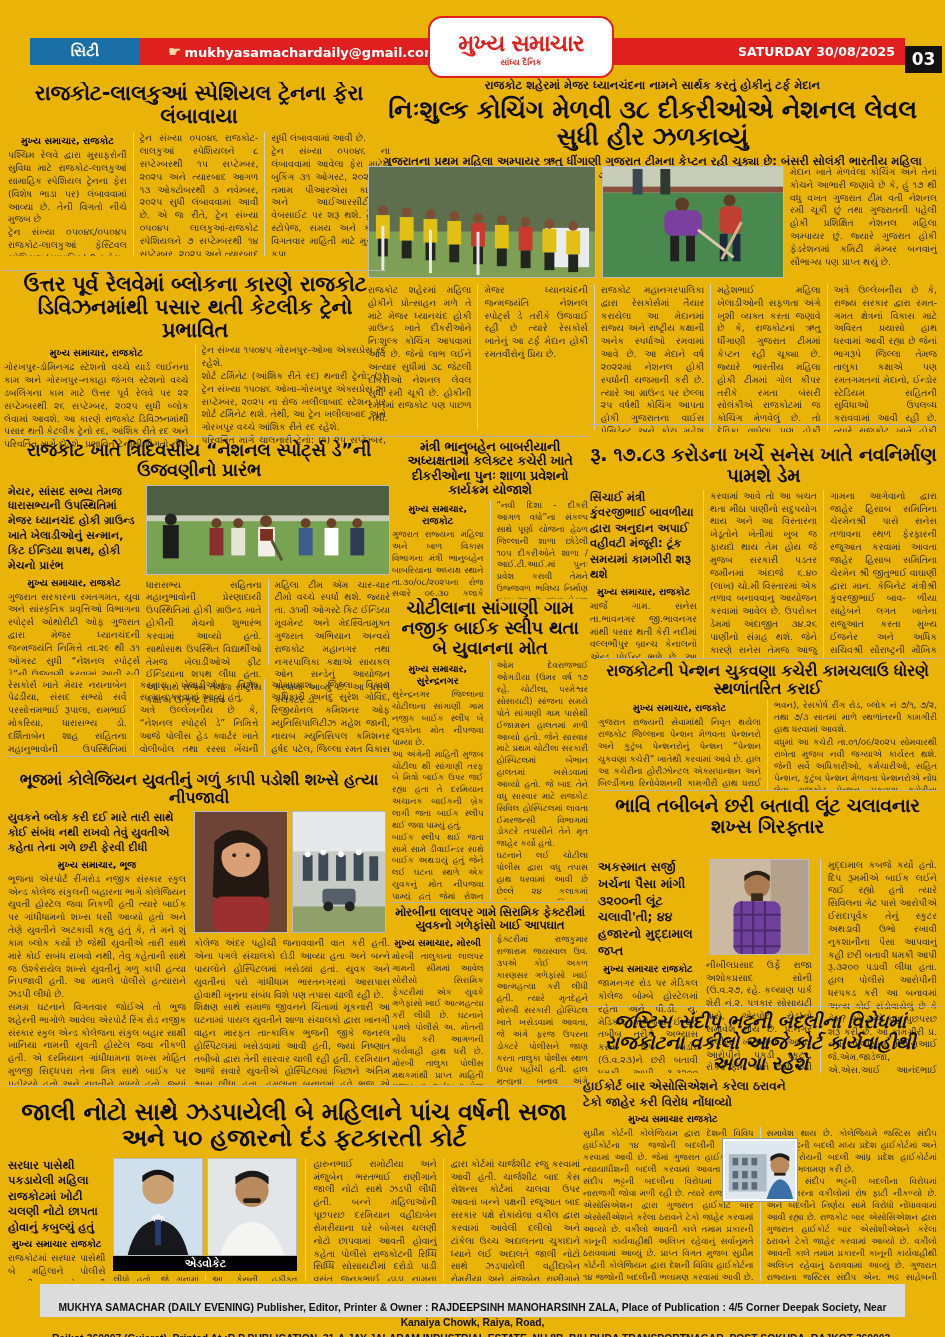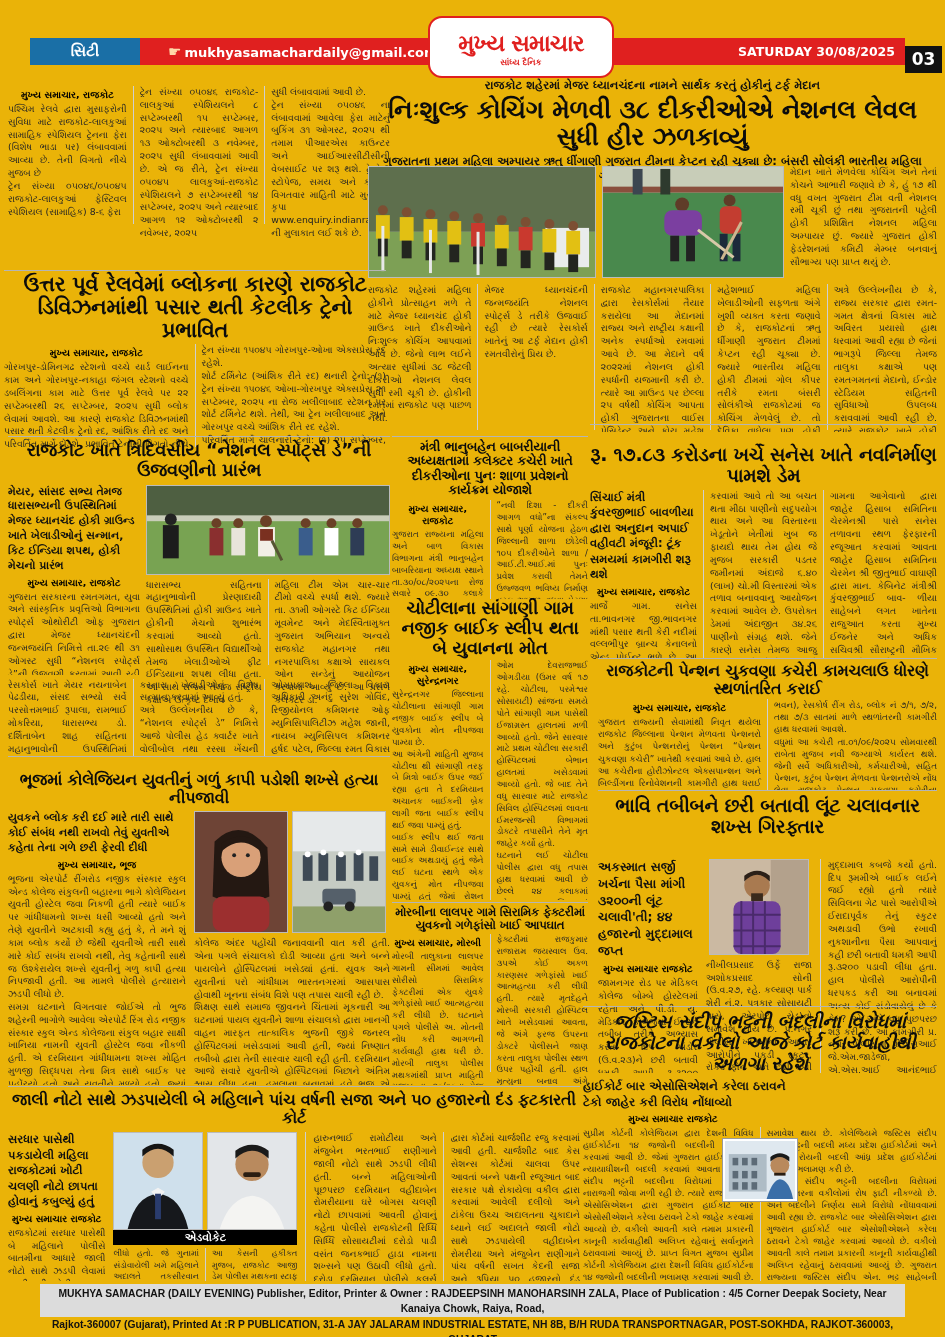--- a/index.html
+++ b/index.html
@@ -26,39 +26,40 @@
   #hdr-date{position:absolute;right:10px;top:6px;font-weight:bold;font-size:12.5px;}
   #hdr-page{position:absolute;left:905px;top:46px;width:37px;height:27px;background:#121212;color:#fff;
             font-weight:bold;font-size:17px;text-align:center;line-height:27px;}
   #logo{position:absolute;left:428px;top:16px;width:186px;height:62px;background:#fff;border:2px solid #e0201f;
         border-radius:14px;text-align:center;z-index:5;box-sizing:border-box;}
   #logo .nm{color:#e0201f;font-weight:bold;font-size:23px;line-height:1.0;margin-top:14px;letter-spacing:-1px;}
   #logo .tg{color:#e0201f;font-weight:bold;font-size:8.5px;margin-top:2px;}
   
   #foot{position:absolute;left:40px;top:1284px;width:865px;height:33px;background:#dcdcdc;
         font-family:"Liberation Sans",sans-serif;font-weight:bold;font-size:10.3px;color:#111;
-        text-align:center;line-height:1.5;padding-top:2px;box-sizing:border-box;}
+        text-align:center;line-height:1.5;padding-top:16px;box-sizing:border-box;}
 </style>
 </head>
 <body>
 
 <div id="page">
 
   <div id="hdr-blue">સિટી</div>
   <div id="hdr-red">
     <div id="hdr-email"><span class="hand">☛</span><span>mukhyasamachardaily@gmail.com</span></div>
     <div id="hdr-date">SATURDAY 30/08/2025</div>
   </div>
   <div id="hdr-page">03</div>
   <div id="logo">
     <div class="nm">મુખ્ય સમાચાર</div>
     <div class="tg">સાંધ્ય દૈનિક</div>
   </div>
 
   <div class="art" style="left:8px;top:82px;width:382px;height:174px;">
+    <div class="hl" style="font-size:21px;">રાજકોટ-લાલકુઆં સ્પેશિયલ ટ્રેનના ફેરા લંબાવાયા</div>
     <div class="cols" style="margin-top:4px;height:138px;">
       <div class="c">
         <div class="by">મુખ્ય સમાચાર, રાજકોટ</div>
         <div class="bt">પશ્ચિમ રેલવે દ્વારા મુસાફરોની સુવિધા માટે રાજકોટ-લાલકુઆં સામાહિક સ્પેશિયલ ટ્રેનના ફેરા (વિશેષ ભાડા પર) લંબાવવામાં આવ્યા છે. તેની વિગતો નીચે મુજબ છે
 ટ્રેન સંખ્યા ૦૫૦૪૬/૦૫૦૪૫ રાજકોટ-લાલકુઆં ફેસ્ટિવલ સ્પેશિયલ (સામાહિક) 8-૬ ફેરા</div>
       </div>
       <div class="c">
           <div class="bt">ટ્રેન સંખ્યા ૦૫૦૪૬ રાજકોટ-લાલકુઆં સ્પેશિયલને ૮ સપ્ટેમ્બરથી ૧૫ સપ્ટેમ્બર, ૨૦૨૫ અને ત્યારબાદ આગળ ૧૩ ઓક્ટોબરથી ૩ નવેમ્બર, ૨૦૨૫ સુધી લંબાવવામાં આવી છે. એ જ રીતે, ટ્રેન સંખ્યા ૦૫૦૪૫ લાલકુઆં-રાજકોટ સ્પેશિયલને ૭ સપ્ટેમ્બરથી ૧૪ સપ્ટેમ્બર, ૨૦૨૫ અને ત્યારબાદ આગળ ૧૨ ઓક્ટોબરથી ૨ નવેમ્બર, ૨૦૨૫</div>
         </div>
       <div class="c">
@@ -419,21 +420,21 @@
             </svg>
           </div>
         </div>
         <div class="bt" style="margin-top:4px;height:150px;overflow:hidden;">કોલેજ અંદર પહોંચી જનાવવાની વાત કરી હતી. એના પગલે સંચાલકો દોડી આવ્યા હતા અને બન્ને પાયલોને હોસ્પિટલમાં ખસેડ્યાં હતાં. યુવક અને યુવતીનાં પરો ગાંધીધામ ભારતનગરમાં આસપાસ હોવાથી ખૂનના સંબંધ વિશે પણ તપાસ ચાલી રહી છે.
 શિક્ષણ સાથે સમાજ જીવનને ચિંતામાં મૂકનારી આ ઘટનામાં પાયલ યુવતીને શાળા સંચાલકો દ્વારા ખાનગી વાહન મારફત તાત્કાલિક ભુજની જીકે જનરલ હોસ્પિટલમાં ખસેડવામાં આવી હતી, જ્યાં નિષ્ણાત તબીબો દ્વારા તેની સારવાર ચાલી રહી હતી. દરમિયાન આજે સવારે યુવતીએ હોસ્પિટલમાં બિછાને અંતિમ શ્વાસ લીધા હતા. હુમલાના બનાવમાં હવે ભુજ એ ડિવિઝન પોલીસે હત્યાના ગુના હેઠળ આગળની કાર્યવાહી હાથ ધરી છે. દરમિયાન હુમલો કરનાર આરોપીને પોલીસે ભુજ વિસ્તારમાંથી જ મોડીરાત્રે ઝડપી લીધો હતો. આરોપી સામે હત્યાની કલમનો ઉમેરો કરી વધુ તપાસ હાથ ધરવામાં આવી છે.</div>
       </div>
     </div>
   </div>
 
   <div class="art topline" style="left:8px;top:1086px;width:572px;height:194px;">
-    <div class="hl" style="font-size:16px;margin-top:4px;">જાલી નોટો સાથે ઝડપાયેલી બે મહિલાને પાંચ વર્ષની સજા અને ૫૦ હજારનો દંડ ફટકારતી કોર્ટ</div>
+    <div class="hl" style="font-size:24px;margin-top:12px;">જાલી નોટો સાથે ઝડપાયેલી બે મહિલાને પાંચ વર્ષની સજા અને ૫૦ હજારનો દંડ ફટકારતી કોર્ટ</div>
     <div style="display:flex;margin-top:6px;">
       <div style="width:98px;">
         <div class="deck" style="font-size:11.5px;">સરધાર પાસેથી પકડાયેલી મહિલા રાજકોટમાં ખોટી ચલણી નોટો છાપતા હોવાનું કબુલ્યું હતું</div>
         <div class="by">મુખ્ય સમાચાર રાજકોટ</div>
         <div class="bt" style="height:70px;overflow:hidden;">રાજકોટમાં સરધાર પાસેથી બે મહિલાને પોલીસે બાતમીના આધારે જાલી નોટો સાથે ઝડપી લેવામાં આવી હતી. જેની પૂછપરછ બાદ રાજકોટમાં આવેલી રિધ્ધિ સિધ્ધિ સોસાયટીમાં પોલીસે દરોડો પાડી બનાવટી ચલણી નોટો બનાવતાં શખ્સને પણ ઉઠાવી</div>
       </div>
       <div style="width:184px;margin-left:8px;">
         <div style="display:flex;gap:4px;">
           <div class="photo" style="width:90px;height:98px;">
             <svg viewBox="0 0 90 98" preserveAspectRatio="none">

